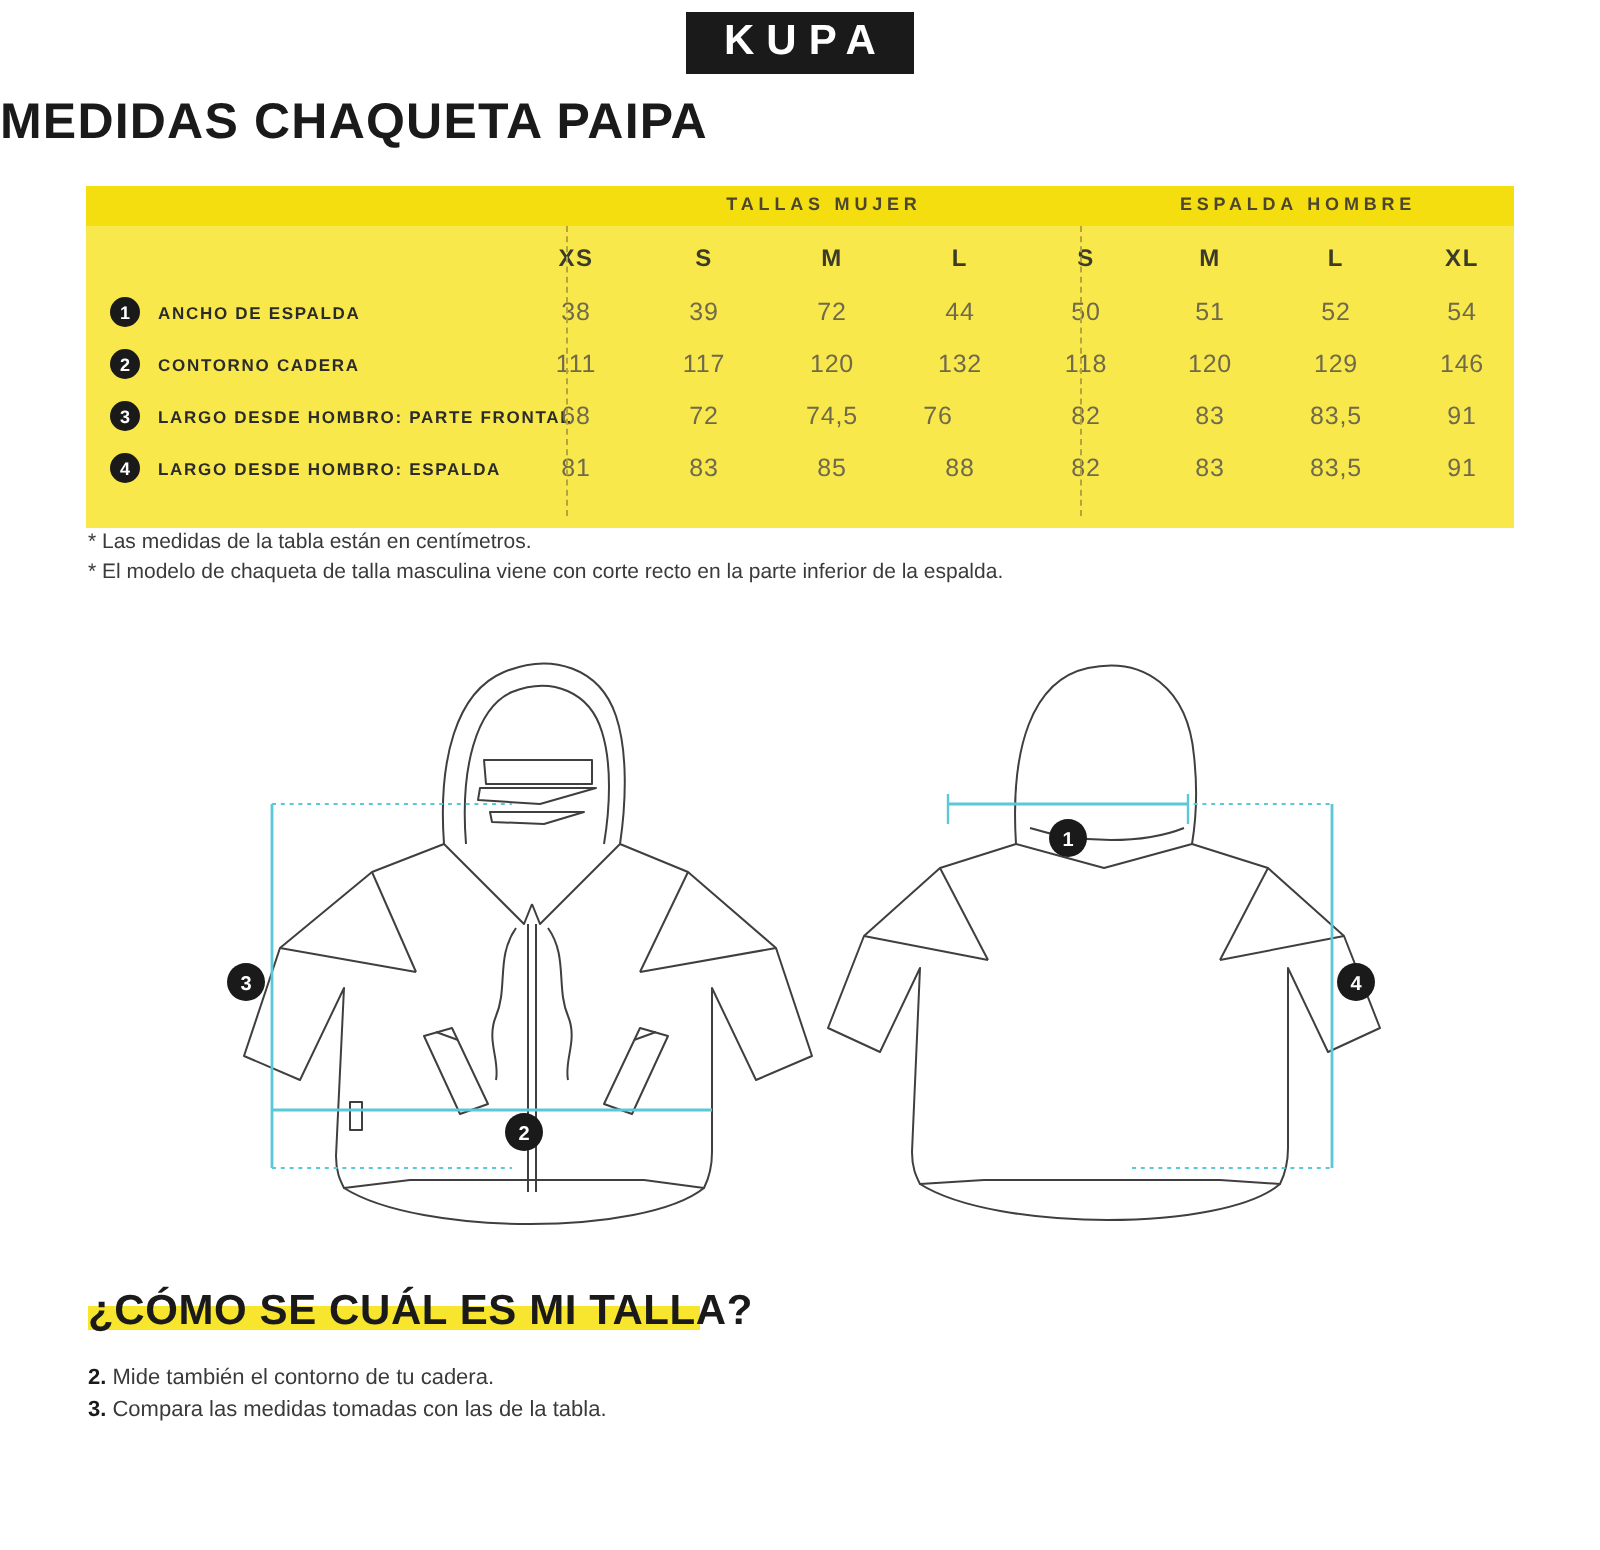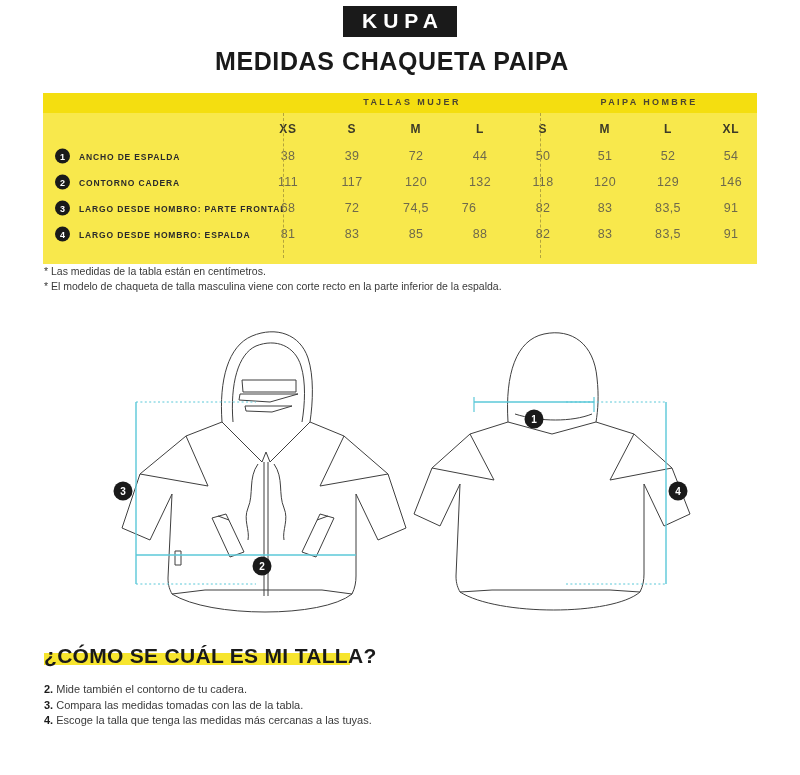--- a/index.html
+++ b/index.html
@@ -34,21 +34,20 @@
     padding: 4px 13px 5px 19px;
     line-height: 1.05;
   }
 
   
   .page-title {
     position: absolute;
     top: 47px;
     left: 0;
     width: 784px;
-    text-align: center;
     font-size: 25px;
     font-weight: 700;
     letter-spacing: 0.6px;
     color: #1a1a1a;
   }
 
   
   .table-wrap {
     position: absolute;
     left: 43px;
@@ -210,21 +209,21 @@
 
 <div class="logo-wrap">
   <span class="logo-box">KUPA</span>
 </div>
 
 <div class="page-title">MEDIDAS CHAQUETA PAIPA</div>
 
 <div class="table-wrap">
   <div class="t-head">
     <div class="grp women">TALLAS MUJER</div>
-    <div class="grp men">PAIPA HOMBRE</div>
+    <div class="grp men">ESPALDA HOMBRE</div>
   </div>
 
   <div class="t-sizes" id="sizeRow">
       <div class="sizecell" style="left: 213px;">XS</div>
       <div class="sizecell" style="left: 277px;">S</div>
       <div class="sizecell" style="left: 341px;">M</div>
       <div class="sizecell" style="left: 405px;">L</div>
       <div class="sizecell" style="left: 468px;">S</div>
       <div class="sizecell" style="left: 530px;">M</div>
       <div class="sizecell" style="left: 593px;">L</div>
@@ -398,14 +397,13 @@
 </div>
 
 <div class="howto">
   <div class="howto-bar"></div>
   <div class="howto-text">¿CÓMO SE CUÁL ES MI TALLA?</div>
 </div>
 
 <div class="steps" id="stepsList">
     <div class="step"><b>2. </b><span>Mide también el contorno de tu cadera.</span></div>
     <div class="step"><b>3. </b><span>Compara las medidas tomadas con las de la tabla.</span></div>
-    <div class="step"><b>4. </b><span>Escoge la talla que tenga las medidas más cercanas a las tuyas.</span></div>
   </div>
 
 </body></html>

